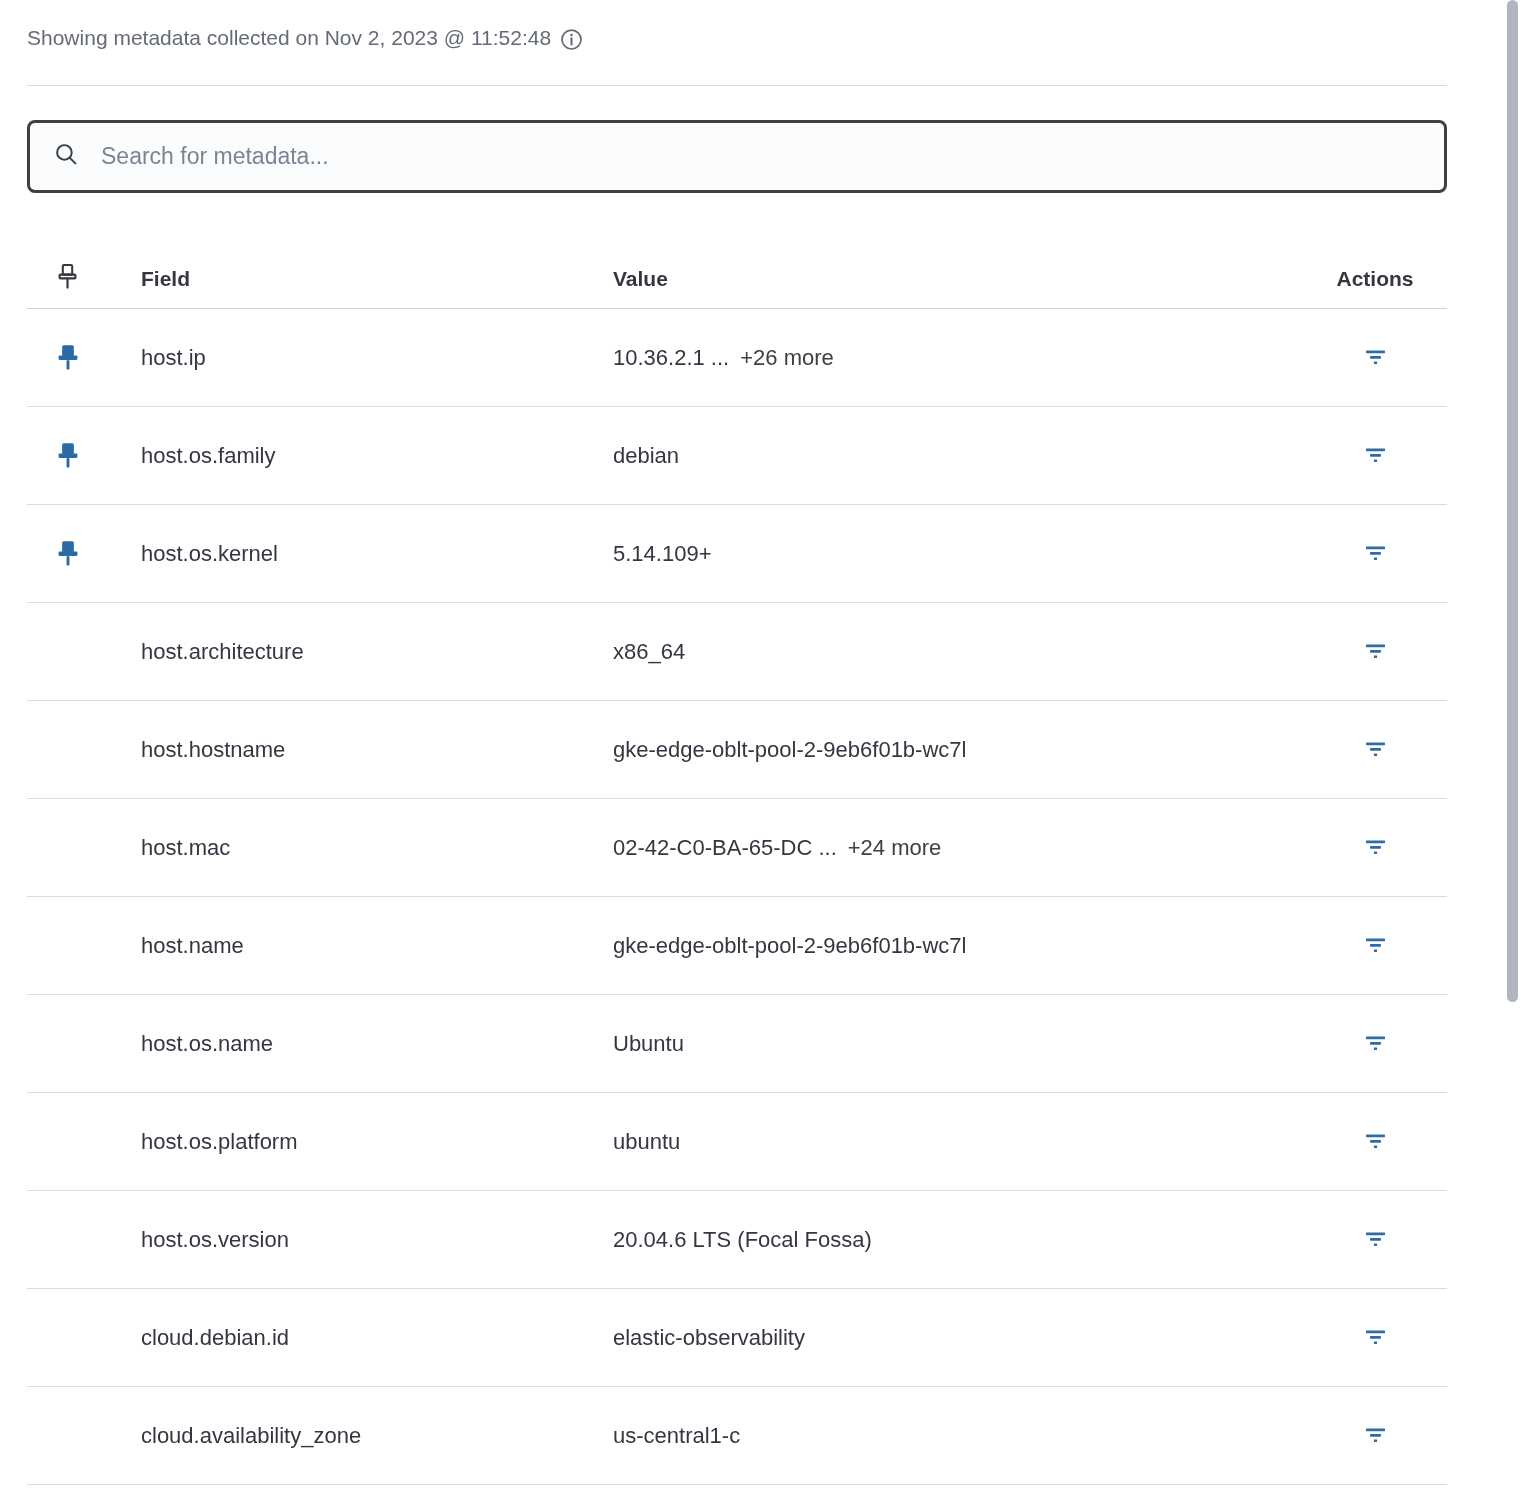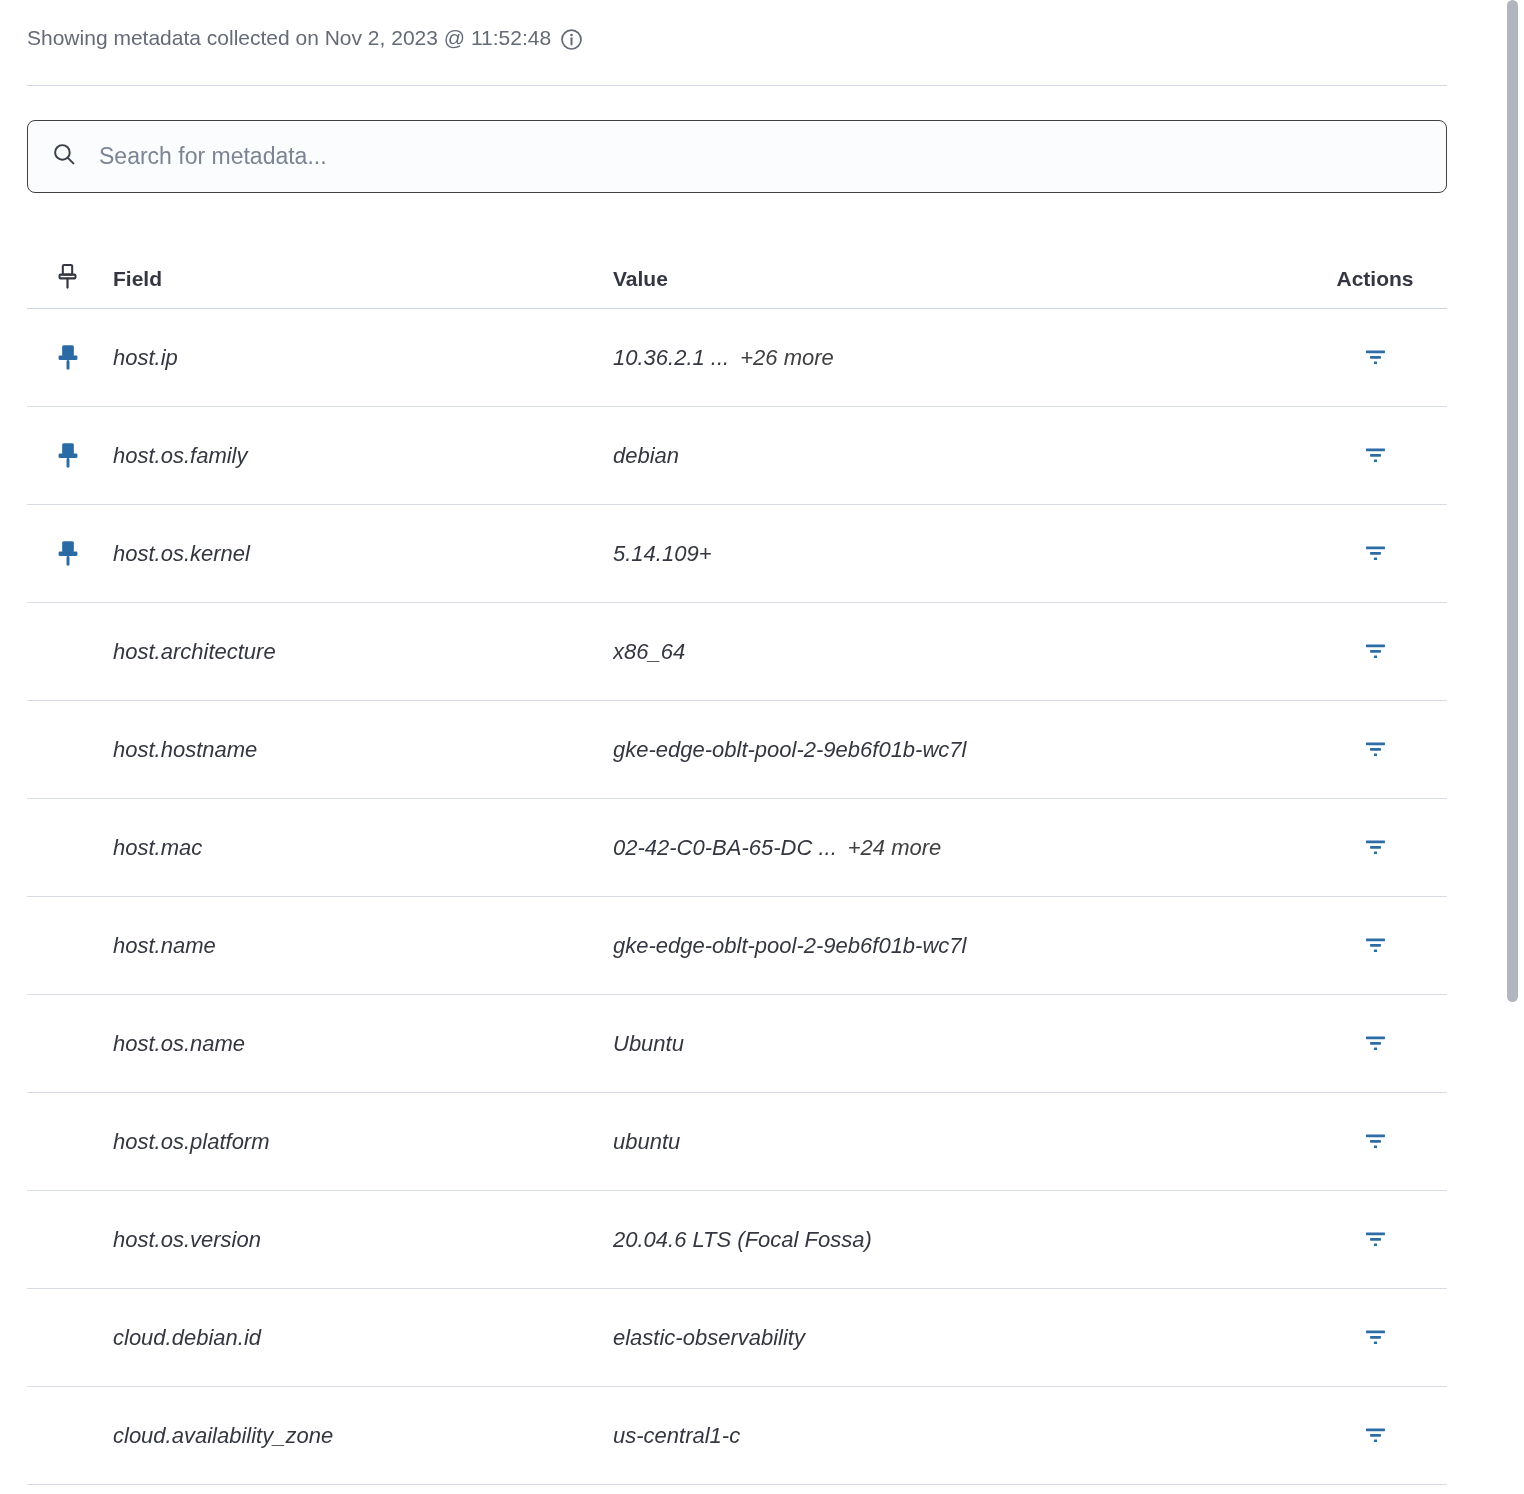--- a/index.html
+++ b/index.html
@@ -30,21 +30,21 @@
     border-bottom: 1px solid #d3dae6;
     width: 100%;
   }
 
   
   .search-box {
     margin-top: 34px;
     height: 73px;
     width: 100%;
     background: #fbfcfd;
-    border: 1px solid #404040;
+    border: 3px solid #404040;
     border-radius: 8px;
     display: flex;
     align-items: center;
     padding: 0 24px;
     gap: 22px;
   }
   .search-box svg { flex: 0 0 auto; }
   .search-input {
     flex: 1;
     border: none;
@@ -58,23 +58,23 @@
 
   
   .meta-table { margin-top: 56px; width: 100%; }
   .t-row {
     display: grid;
     grid-template-columns: 86px 500px 690px 1fr;
     align-items: center;
     border-bottom: 1px solid #d7dce6;
   }
   .t-head { height: 60px; font-weight: bold; font-size: 21px; border-bottom: 1px solid #ccd3de; }
-  .t-body-row { height: 98px; font-size: 22px; font-style: italic; }
+  .t-body-row { height: 98px; font-size: 22px; }
   .cell-pin { padding-left: 28px; display: flex; align-items: center; }
-  .cell-field { padding-right: 20px; overflow: hidden; white-space: nowrap; }
+  .cell-field { padding-right: 20px; overflow: hidden; white-space: nowrap; margin-left: 28px; }
   .cell-value { padding-right: 20px; overflow: hidden; white-space: nowrap; display: flex; align-items: baseline; gap: 11px; }
   .cell-actions { display: flex; justify-content: center; align-items: center; }
 
   .pin-btn, .filter-btn {
     background: none; border: none; padding: 0; cursor: pointer;
     display: inline-flex; align-items: center; justify-content: center;
   }
   .pin-btn.hidden { visibility: hidden; }
 
   .more-link {

